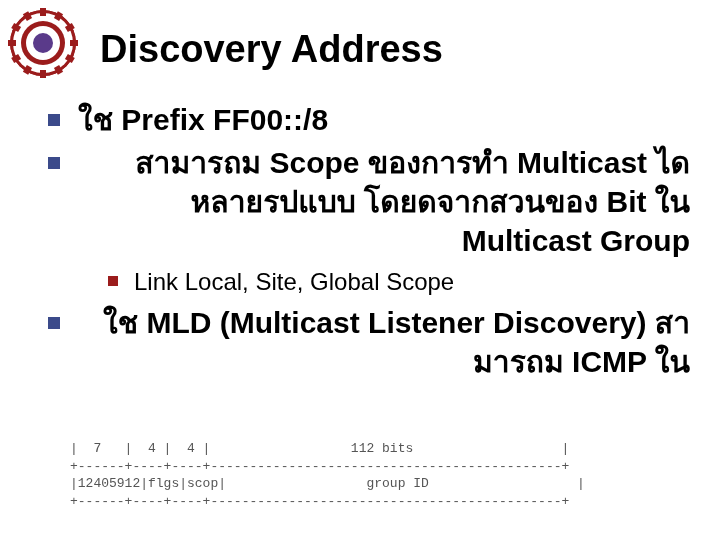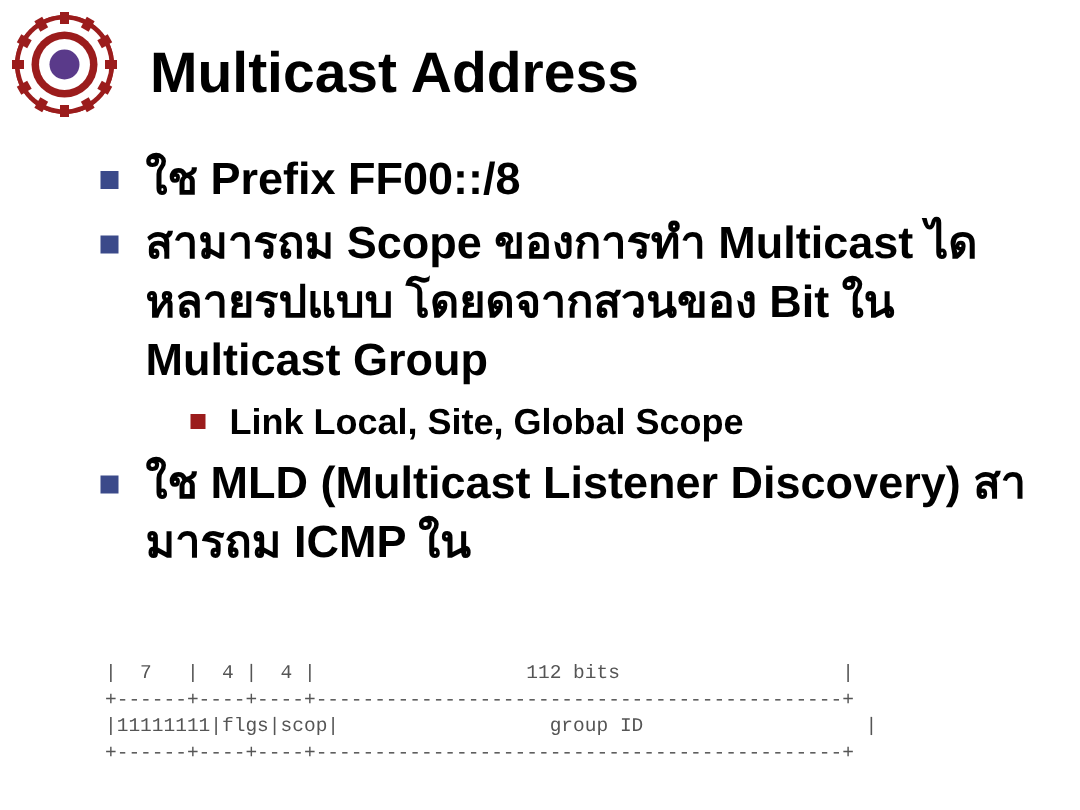--- a/index.html
+++ b/index.html
@@ -23,22 +23,23 @@
     position: absolute;
     top: 28px;
     left: 100px;
     font-size: 38px;
     font-weight: bold;
     color: #000;
   }
   .content {
     position: absolute;
     top: 100px;
-    left: 67px;
+    left: 48px;
     right: 30px;
+    text-align: right;
   }
   .bullet-l1 {
     display: flex;
     align-items: flex-start;
     margin-bottom: 4px;
   }
   .bullet-l1 .sq {
     width: 12px;
     height: 12px;
     background: #3b4a8a;
@@ -64,21 +65,20 @@
     height: 10px;
     background: #9b1c1c;
     margin-top: 10px;
     margin-right: 16px;
     flex-shrink: 0;
   }
   .bullet-l2 .txt {
     font-size: 24px;
     color: #000;
     line-height: 1.3;
-    font-weight: bold;
   }
   .diagram {
     position: absolute;
     top: 440px;
     left: 70px;
     width: 570px;
     font-family: "Courier New", monospace;
     font-size: 13px;
     color: #555;
     line-height: 1.35;
@@ -136,21 +136,21 @@
             <rect x="-3" y="-35" width="6" height="8"></rect>
           </g>
         <g transform="rotate(330)">
             <rect x="-3" y="-35" width="6" height="8"></rect>
           </g>
       </g>
     </g>
   </svg>
 </div>
 
-<div class="title">Multicast Address</div>
+<div class="title">Discovery Address</div>
 
 <div class="content">
   <div class="bullet-l1">
     <div class="sq"></div>
     <div class="txt">ใช   Prefix FF00::/8</div>
   </div>
   <div class="bullet-l1">
     <div class="sq"></div>
     <div class="txt">สามารถม   Scope ของการทำ Multicast ไดหลายรปแบบ โดยดจากสวนของ    Bit ใน Multicast Group</div>
   </div>
@@ -159,14 +159,14 @@
     <div class="txt">Link Local, Site, Global Scope</div>
   </div>
   <div class="bullet-l1">
     <div class="sq"></div>
     <div class="txt">ใช   MLD (Multicast Listener Discovery) สามารถม    ICMP ใน</div>
   </div>
 </div>
 
 <div class="diagram"><span>|  7   |  4 |  4 |                  112 bits                   |</span>
 <span>+------+----+----+---------------------------------------------+</span>
-<span>|11111111|flgs|scop|                  group ID                   |</span>
+<span>|12405912|flgs|scop|                  group ID                   |</span>
 <span>+------+----+----+---------------------------------------------+</span></div>
 
 </body></html>

